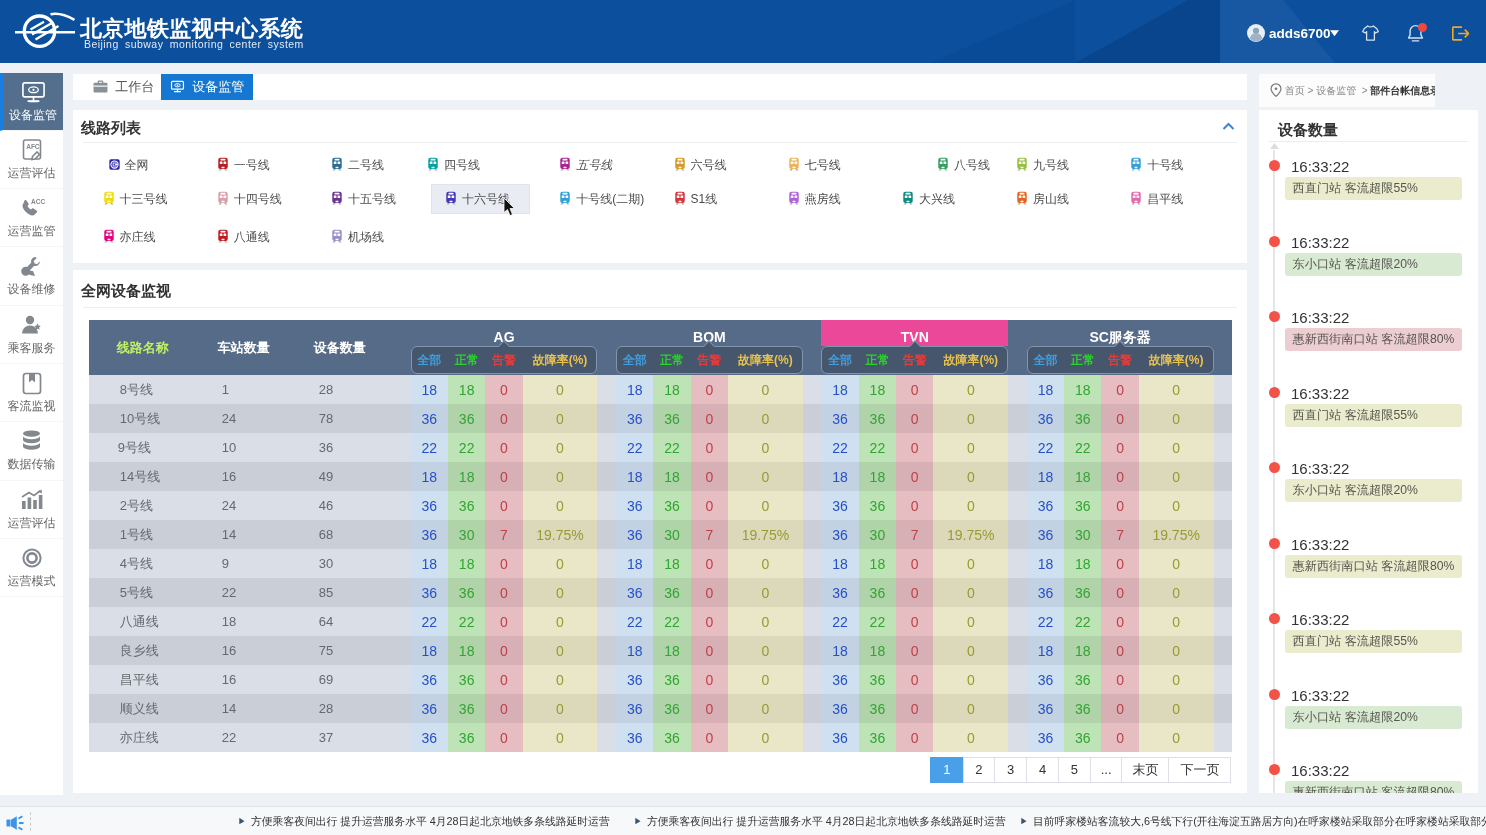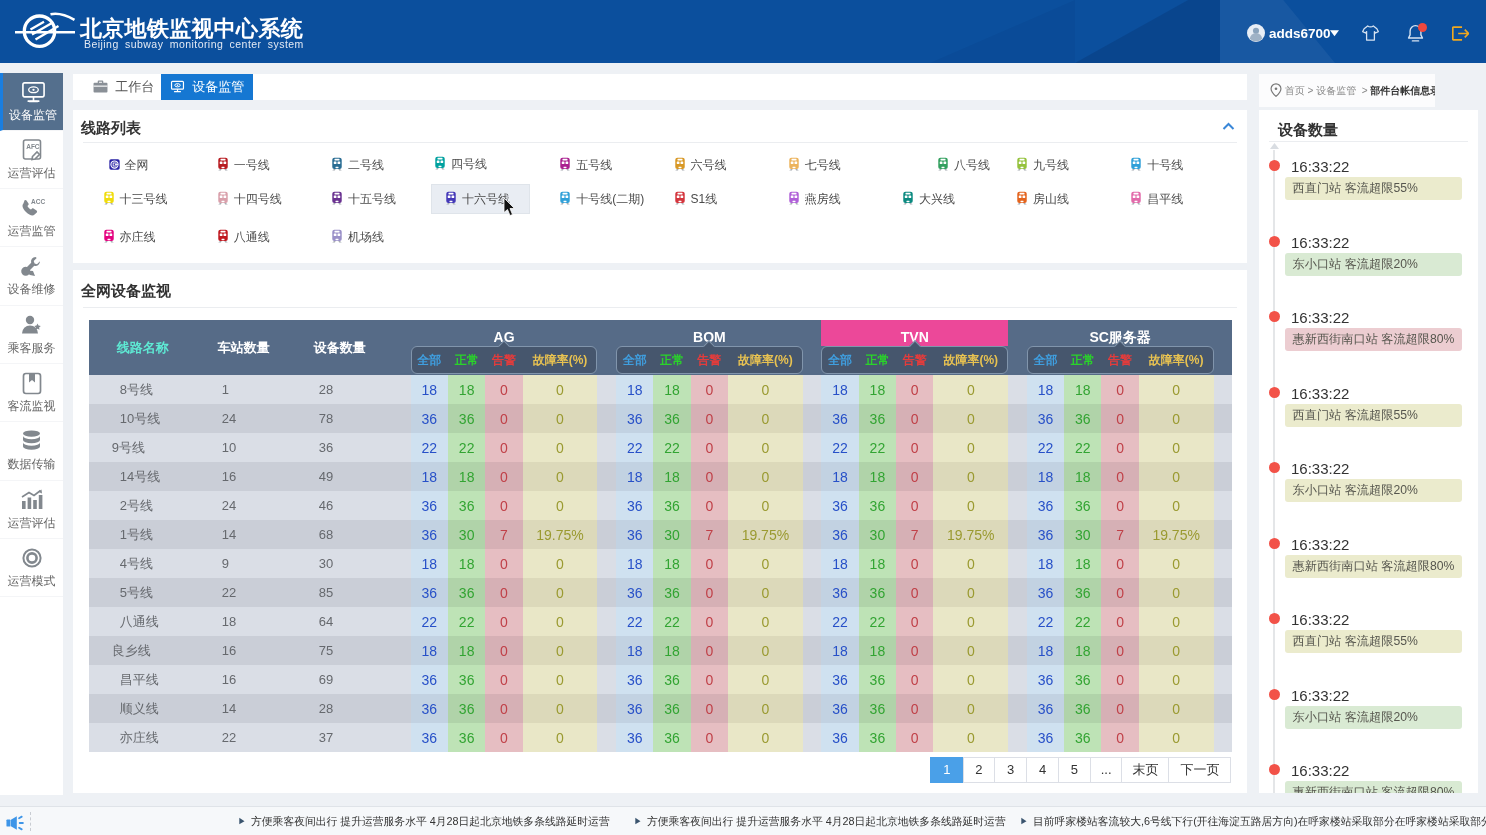--- a/index.html
+++ b/index.html
@@ -205,29 +205,29 @@
           <rect x="6.3" y="11" width="3.4" height="1.8" rx="0.4" fill="#fff"></rect>
         </svg>一号线</span>
       <span class="litem" style="left:246.9px;"><svg width="14" height="14" viewBox="0 0 16 16" style="vertical-align:-2px">
           <path fill="#a8adb3" d="M4.6 13.6 L2.6 15.4 L5.6 15.4 L6.4 13.6z M11.4 13.6 L13.4 15.4 L10.4 15.4 L9.6 13.6z"></path>
           <rect x="2.6" y="0.8" width="10.8" height="13" rx="2.4" fill="#2a6d93"></rect>
           <rect x="5.1" y="2.1" width="5.8" height="1.9" rx="0.5" fill="#fff"></rect>
           <rect x="4.3" y="5.1" width="3.1" height="2.9" rx="0.5" fill="#fff"></rect>
           <rect x="8.6" y="5.1" width="3.1" height="2.9" rx="0.5" fill="#fff"></rect>
           <rect x="6.3" y="11" width="3.4" height="1.8" rx="0.4" fill="#fff"></rect>
         </svg>二号线</span>
-      <span class="litem" style="left:350px;font-family:Liberation Mono, monospace;"><svg width="14" height="14" viewBox="0 0 16 16" style="vertical-align:-2px">
+      <span class="litem" style="left:343px;"><svg width="14" height="14" viewBox="0 0 16 16" style="vertical-align:-2px">
           <path fill="#a8adb3" d="M4.6 13.6 L2.6 15.4 L5.6 15.4 L6.4 13.6z M11.4 13.6 L13.4 15.4 L10.4 15.4 L9.6 13.6z"></path>
           <rect x="2.6" y="0.8" width="10.8" height="13" rx="2.4" fill="#00a19f"></rect>
           <rect x="5.1" y="2.1" width="5.8" height="1.9" rx="0.5" fill="#fff"></rect>
           <rect x="4.3" y="5.1" width="3.1" height="2.9" rx="0.5" fill="#fff"></rect>
           <rect x="8.6" y="5.1" width="3.1" height="2.9" rx="0.5" fill="#fff"></rect>
           <rect x="6.3" y="11" width="3.4" height="1.8" rx="0.4" fill="#fff"></rect>
         </svg>四号线</span>
-      <span class="litem" style="left:475.3px;"><svg width="14" height="14" viewBox="0 0 16 16" style="vertical-align:-2px">
+      <span class="litem" style="left:475.3px;font-style:italic;"><svg width="14" height="14" viewBox="0 0 16 16" style="vertical-align:-2px">
           <path fill="#a8adb3" d="M4.6 13.6 L2.6 15.4 L5.6 15.4 L6.4 13.6z M11.4 13.6 L13.4 15.4 L10.4 15.4 L9.6 13.6z"></path>
           <rect x="2.6" y="0.8" width="10.8" height="13" rx="2.4" fill="#aa2290"></rect>
           <rect x="5.1" y="2.1" width="5.8" height="1.9" rx="0.5" fill="#fff"></rect>
           <rect x="4.3" y="5.1" width="3.1" height="2.9" rx="0.5" fill="#fff"></rect>
           <rect x="8.6" y="5.1" width="3.1" height="2.9" rx="0.5" fill="#fff"></rect>
           <rect x="6.3" y="11" width="3.4" height="1.8" rx="0.4" fill="#fff"></rect>
         </svg>五号线</span>
       <span class="litem" style="left:589.5px;"><svg width="14" height="14" viewBox="0 0 16 16" style="vertical-align:-2px">
           <path fill="#a8adb3" d="M4.6 13.6 L2.6 15.4 L5.6 15.4 L6.4 13.6z M11.4 13.6 L13.4 15.4 L10.4 15.4 L9.6 13.6z"></path>
           <rect x="2.6" y="0.8" width="10.8" height="13" rx="2.4" fill="#d89825"></rect>
@@ -407,21 +407,21 @@
         <col style="width:37.3px">
         <col style="width:37.3px">
         <col style="width:37.4px">
         <col style="width:74.7px">
         <col style="width:18.7px">
       </colgroup>
       <thead>
         <tr style="height:26px">
           <th rowspan="2" colspan="3" style="background:#566b87">
             <div style="position:relative;height:55px">
-              <span style="position:absolute;left:28px;top:19px;color:#5eead4;font-size:13px;font-weight:bold">线路名称</span>
+              <span style="position:absolute;left:28px;top:19px;color:#bef264;font-size:13px;font-weight:bold">线路名称</span>
               <span style="position:absolute;left:129px;top:19px;color:#fff;font-size:13px;font-weight:bold">车站数量</span>
               <span style="position:absolute;left:225px;top:19px;color:#fff;font-size:13px;font-weight:bold">设备数量</span>
             </div>
           </th>
           <th colspan="4" class="grp" style="background:#566b87">AG</th>
           <th style="background:#566b87"></th>
           <th colspan="4" class="grp" style="background:#566b87">BOM</th>
           <th style="background:#566b87"></th>
           <th colspan="4" class="grp" style="background:#ec4899">TVN</th>
           <th style="background:#566b87"></th>
@@ -520,21 +520,21 @@
           <td class="cnum tred" style="background:#d6b0b5">0</td>
           <td class="cnum tyel" style="background:#dcd9ba">0</td>
           <td></td>
           <td class="cnum tblue" style="background:#c2d2e2">36</td>
           <td class="cnum tgreen" style="background:#b0d3a9">36</td>
           <td class="cnum tred" style="background:#d6b0b5">0</td>
           <td class="cnum tyel" style="background:#dcd9ba">0</td>
           <td></td>
         </tr>
         <tr style="background:#dadee6">
-          <td style="padding-left:23px">9号线</td>
+          <td style="padding-left:29px">9号线</td>
           <td style="padding-left:29px">10</td>
           <td style="padding-left:27px">36</td>
           <td class="cnum tblue" style="background:#cfe1f0">22</td>
           <td class="cnum tgreen" style="background:#bee3b6">22</td>
           <td class="cnum tred" style="background:#e6bec2">0</td>
           <td class="cnum tyel" style="background:#e9e7c7">0</td>
           <td></td>
           <td class="cnum tblue" style="background:#cfe1f0">22</td>
           <td class="cnum tgreen" style="background:#bee3b6">22</td>
           <td class="cnum tred" style="background:#e6bec2">0</td>
@@ -695,21 +695,21 @@
           <td class="cnum tred" style="background:#e6bec2">0</td>
           <td class="cnum tyel" style="background:#e9e7c7">0</td>
           <td></td>
           <td class="cnum tblue" style="background:#cfe1f0">22</td>
           <td class="cnum tgreen" style="background:#bee3b6">22</td>
           <td class="cnum tred" style="background:#e6bec2">0</td>
           <td class="cnum tyel" style="background:#e9e7c7">0</td>
           <td></td>
         </tr>
         <tr style="background:#caced7">
-          <td style="padding-left:23px">良乡线</td>
+          <td style="padding-left:31px">良乡线</td>
           <td style="padding-left:29px">16</td>
           <td style="padding-left:27px">75</td>
           <td class="cnum tblue" style="background:#c2d2e2">18</td>
           <td class="cnum tgreen" style="background:#b0d3a9">18</td>
           <td class="cnum tred" style="background:#d6b0b5">0</td>
           <td class="cnum tyel" style="background:#dcd9ba">0</td>
           <td></td>
           <td class="cnum tblue" style="background:#c2d2e2">18</td>
           <td class="cnum tgreen" style="background:#b0d3a9">18</td>
           <td class="cnum tred" style="background:#d6b0b5">0</td>

